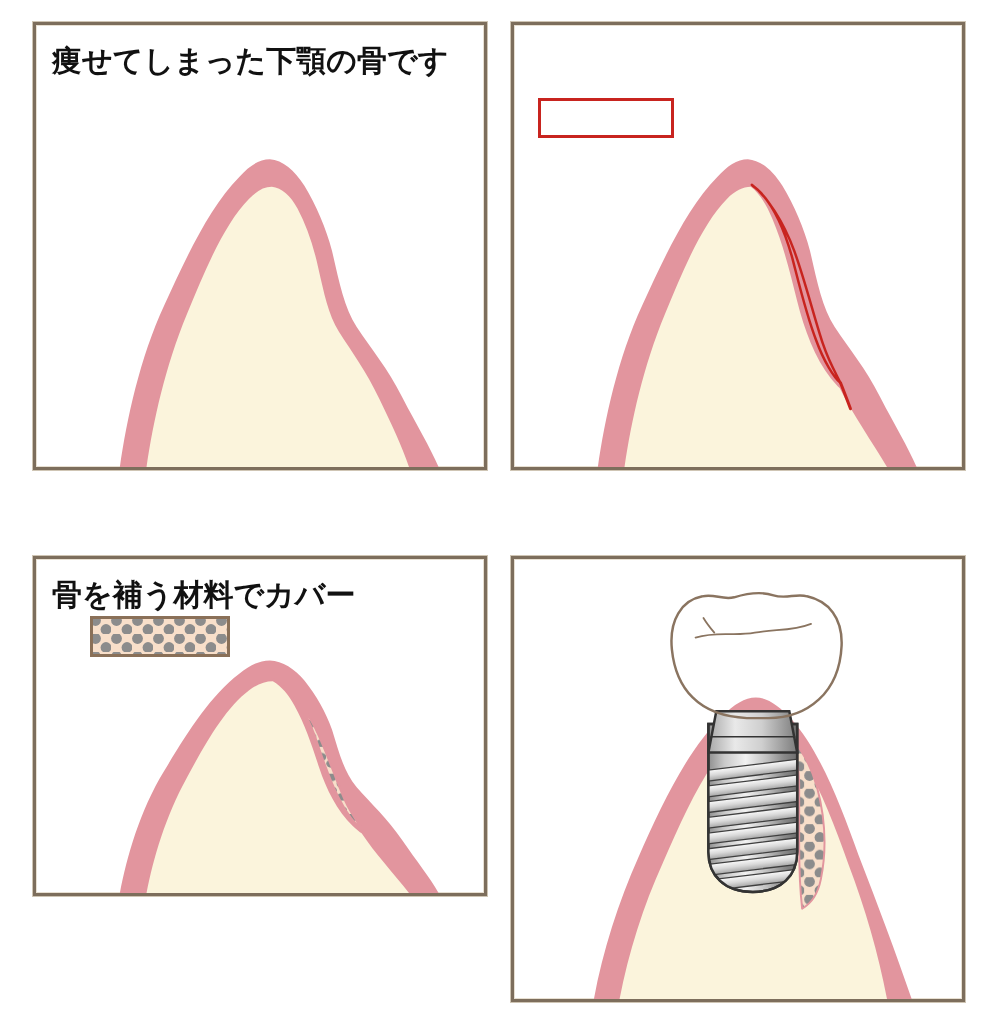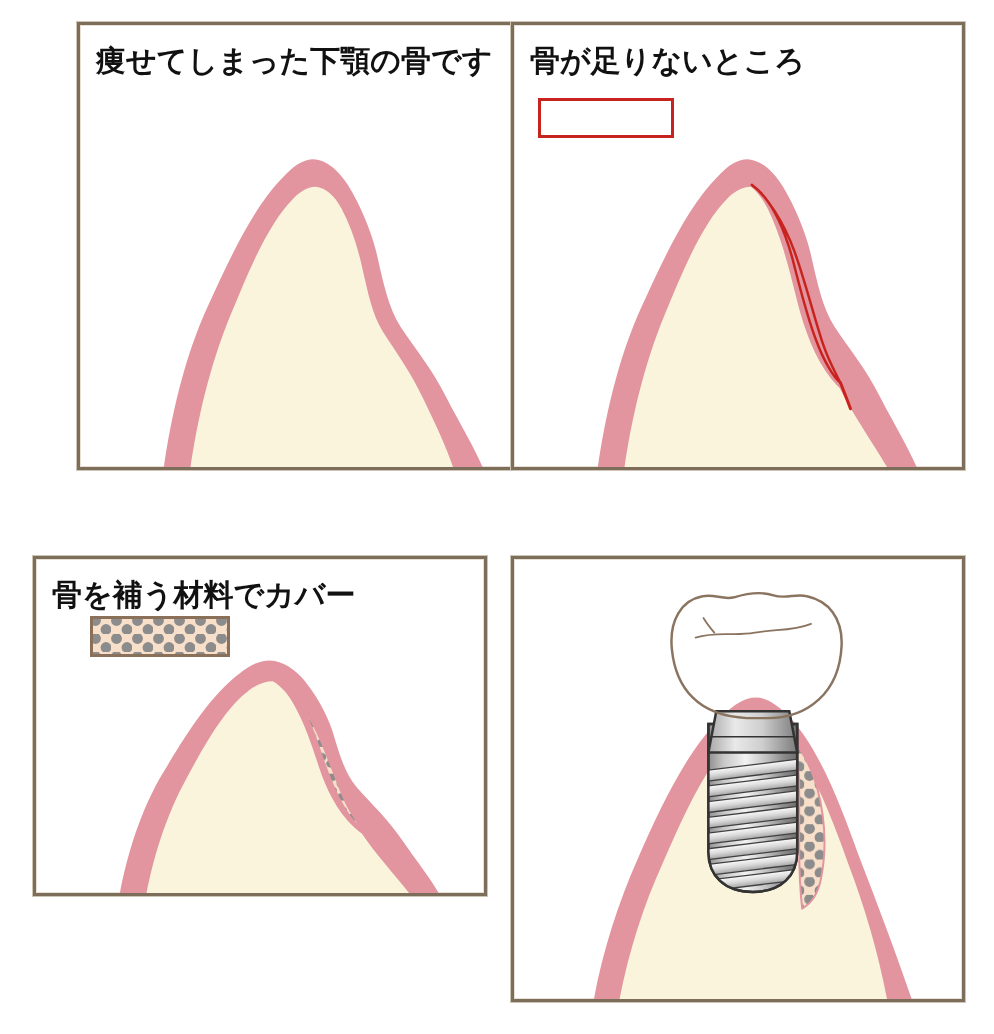--- a/index.html
+++ b/index.html
@@ -5,21 +5,21 @@
   html,body{margin:0;padding:0;background:#fff;}
   body{
     width:994px;height:1034px;position:relative;overflow:hidden;
     font-family:"Liberation Sans","DejaVu Sans",sans-serif;
   }
   .panel{
     position:absolute;box-sizing:border-box;background:#fff;
     border:3px solid var(--panel-border,#7d6e5c);
     box-shadow:inset 0 0 0 1px #e8e0d2, 0 0 0 1px #cfc5b4;
   }
-  #p1{left:33px;top:22px;width:454px;height:448px;margin-left:44px;}
+  #p1{left:33px;top:22px;width:454px;height:448px;}
   #p2{left:511px;top:22px;width:454px;height:448px;}
   #p3{left:33px;top:556px;width:454px;height:340px;}
   #p4{left:511px;top:556px;width:454px;height:446px;}
   .panel h2{
     position:absolute;left:16px;top:16px;margin:0;z-index:3;
     font-size:30px;font-weight:700;color:#111;letter-spacing:0px;white-space:nowrap;
   }
   .art{position:absolute;left:0;top:0;width:100%;height:100%;display:block;}
   .legend{position:absolute;z-index:3;}
   #p2 .legend{left:24px;top:73px;}
@@ -86,21 +86,20 @@
 
 <section class="panel" id="p1">
   <h2>痩せてしまった下顎の骨です</h2>
   <svg class="art" viewBox="0 0 454 448" preserveAspectRatio="none">
     <path class="gum" d="M 85 448 C 92 400 105 338 130 284 C 152 236 176 184 206 154 C 216 143 226 136 237 136 C 250 137 262 147 272 163 C 284 183 294 206 300 229 C 307 259 312 286 325 306 C 340 329 356 347 371 377 C 386 406 399 427 408 448 Z"></path>
     <path class="bone" d="M 112 448 C 119 401 131 346 153 293 C 171 249 191 201 216 176 C 224 168 231 164 239 164 C 249 165 258 173 265 186 C 274 203 281 223 286 246 C 292 272 296 293 307 311 C 321 333 334 350 348 379 C 361 406 371 427 378 448 Z"></path>
   </svg>
 </section>
 
 <section class="panel" id="p2">
-  <h2>骨が足りないところ</h2>
   <svg class="legend" width="136" height="40">
     <rect x="1.5" y="1.5" width="133" height="37" fill="url(#hatchLegend)" class="red-stroke" stroke-width="3"></rect>
   </svg>
   <svg class="art" viewBox="0 0 454 448" preserveAspectRatio="none">
     <path class="gum" d="M 85 448 C 92 400 105 338 130 284 C 152 236 176 184 206 154 C 216 143 226 136 237 136 C 250 137 262 147 272 163 C 284 183 294 206 300 229 C 307 259 312 286 325 306 C 340 329 356 347 371 377 C 386 406 399 427 408 448 Z"></path>
     <path class="bone" d="M 112 448 C 119 401 131 346 153 293 C 171 249 191 201 216 176 C 224 168 232 164 240 164 C 249 171 256 182 262 197 C 273 223 280 252 287 280 C 294 308 305 338 321 358 C 325 363 328 366 330 368 C 343 394 363 423 378 448 Z"></path>
     <path fill="url(#hatchFine)" class="red-stroke" stroke-width="2.5" stroke-linejoin="round" d="M 241 162 C 256 173 273 199 284 229 C 295 259 304 296 313 323 C 319 341 326 353 331 363 C 324 357 314 341 306 319 C 296 293 289 263 282 236 C 273 204 261 181 249 169 C 246 166 243 164 241 162 Z"></path>
     <path class="red-stroke" stroke-width="3" stroke-linecap="round" d="M 331 363 C 335 373 338 381 341 389"></path>
   </svg>
 </section>

